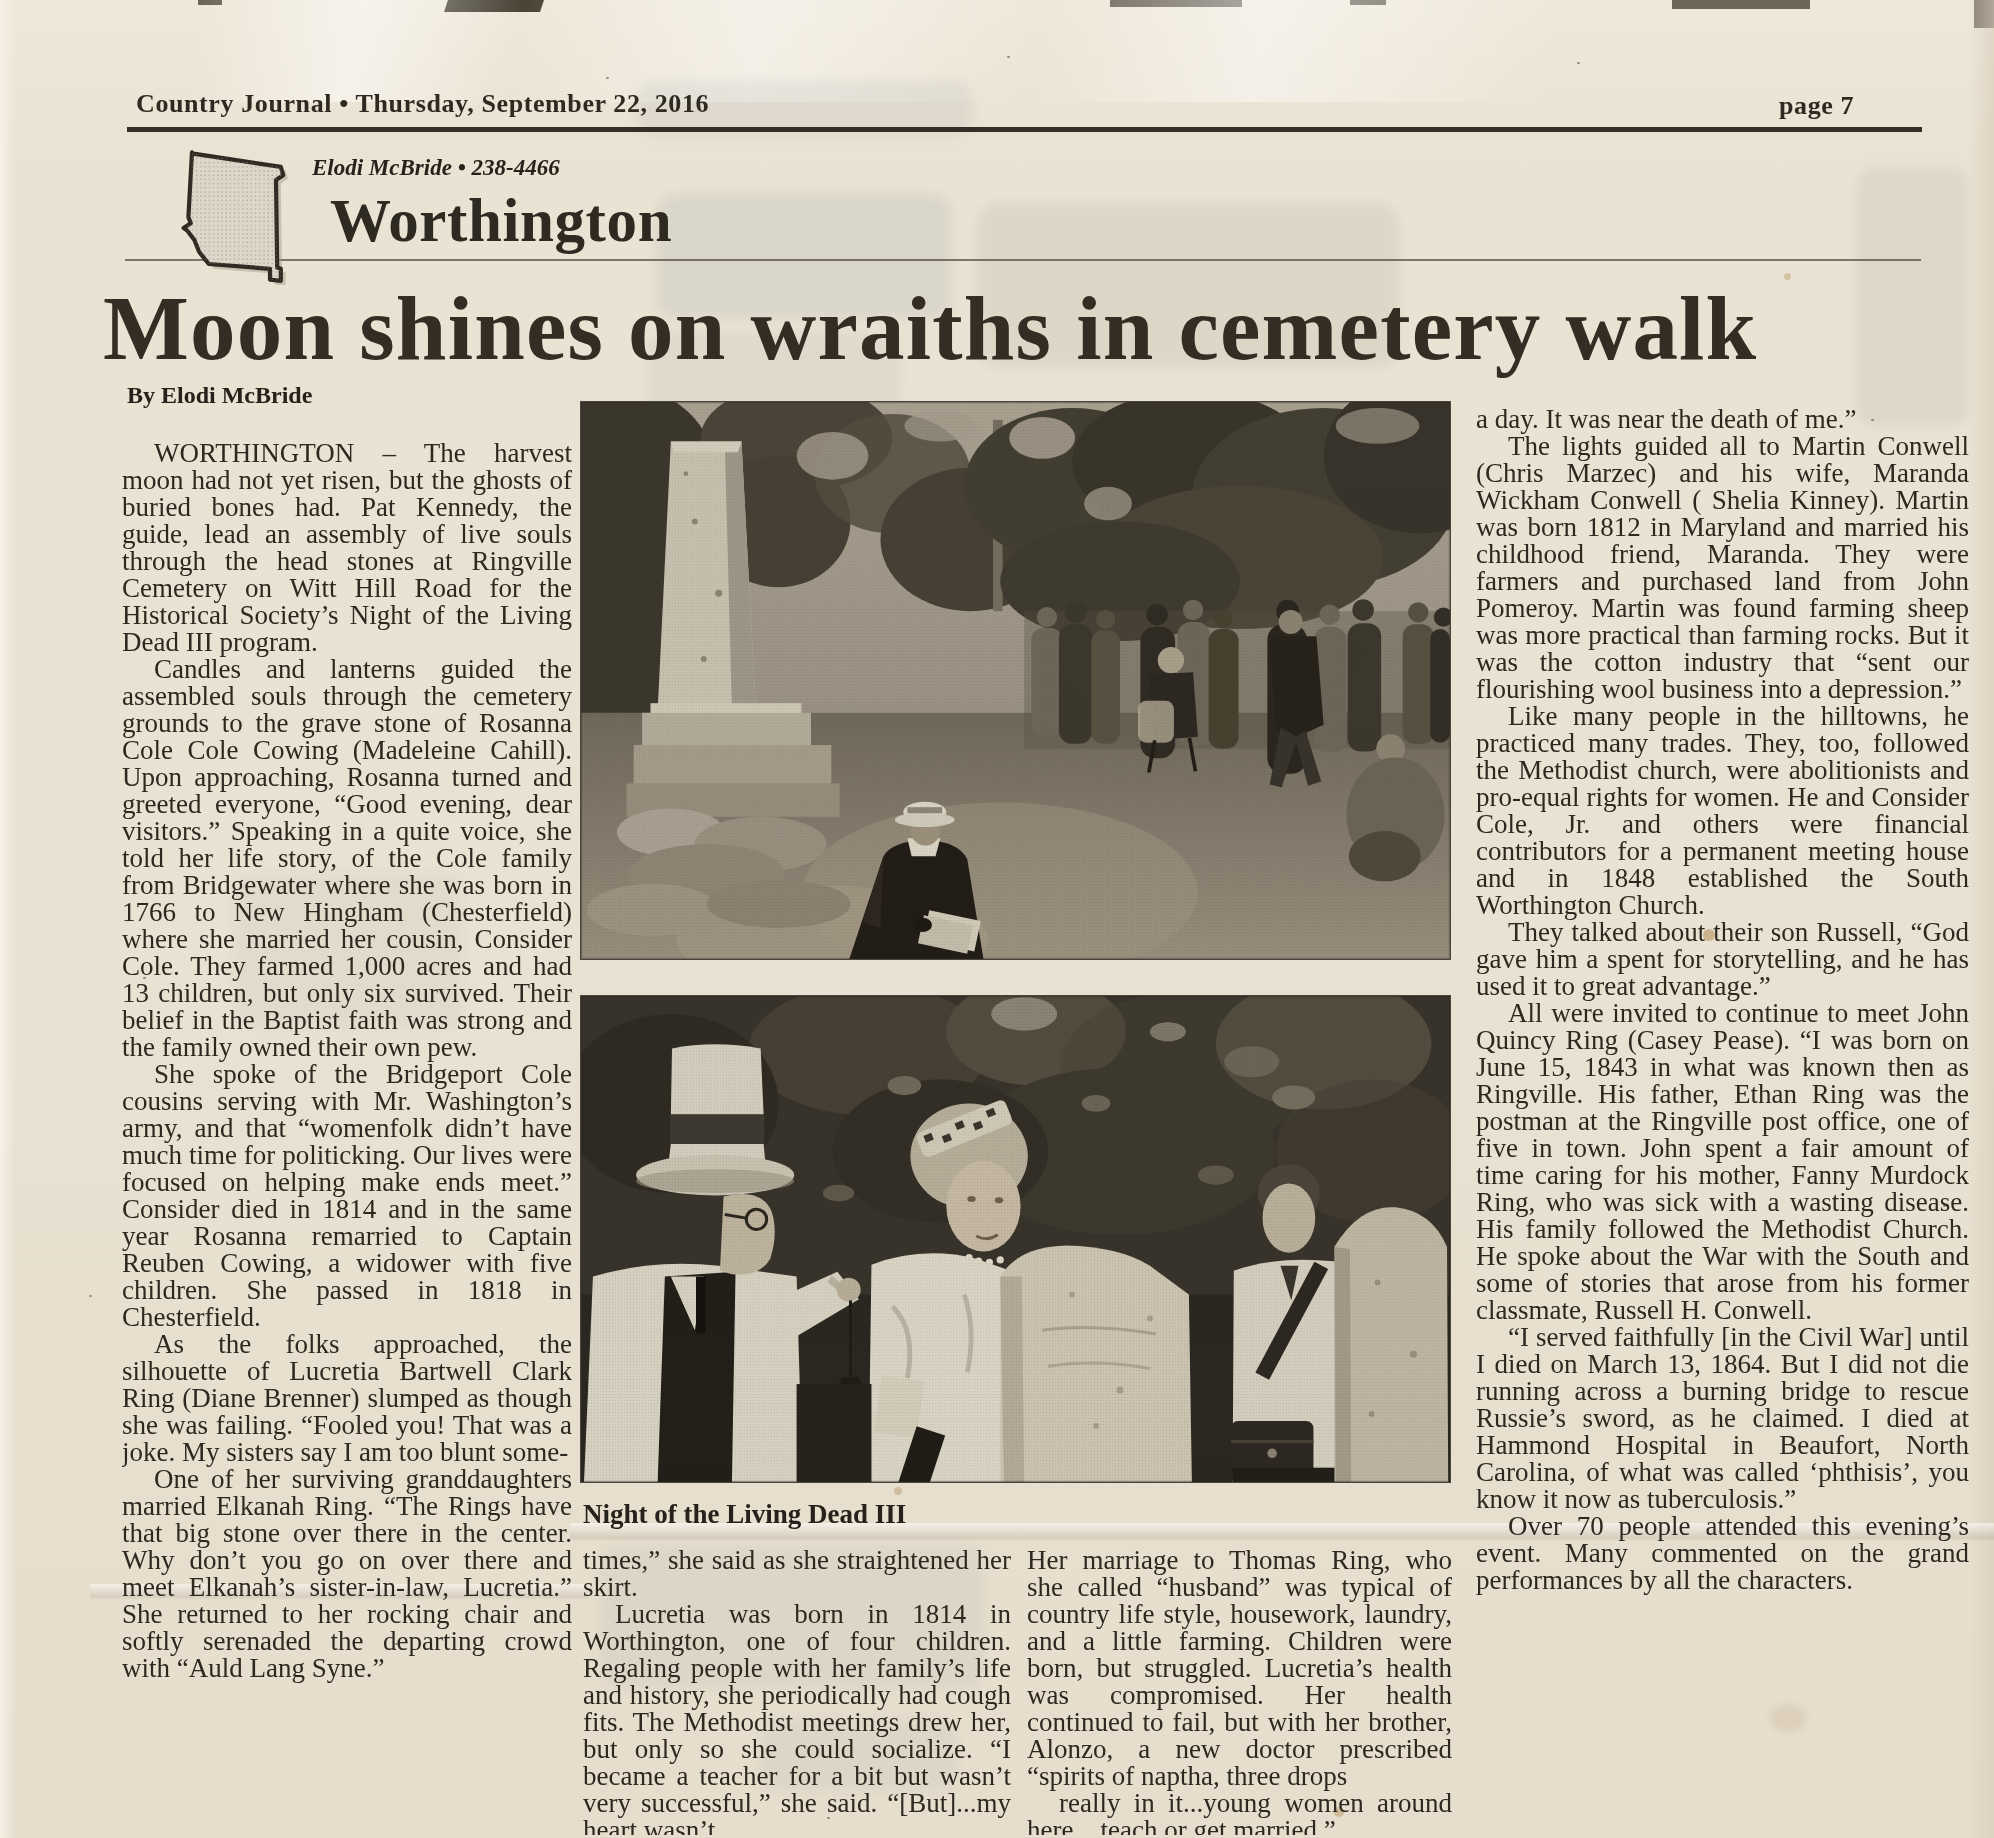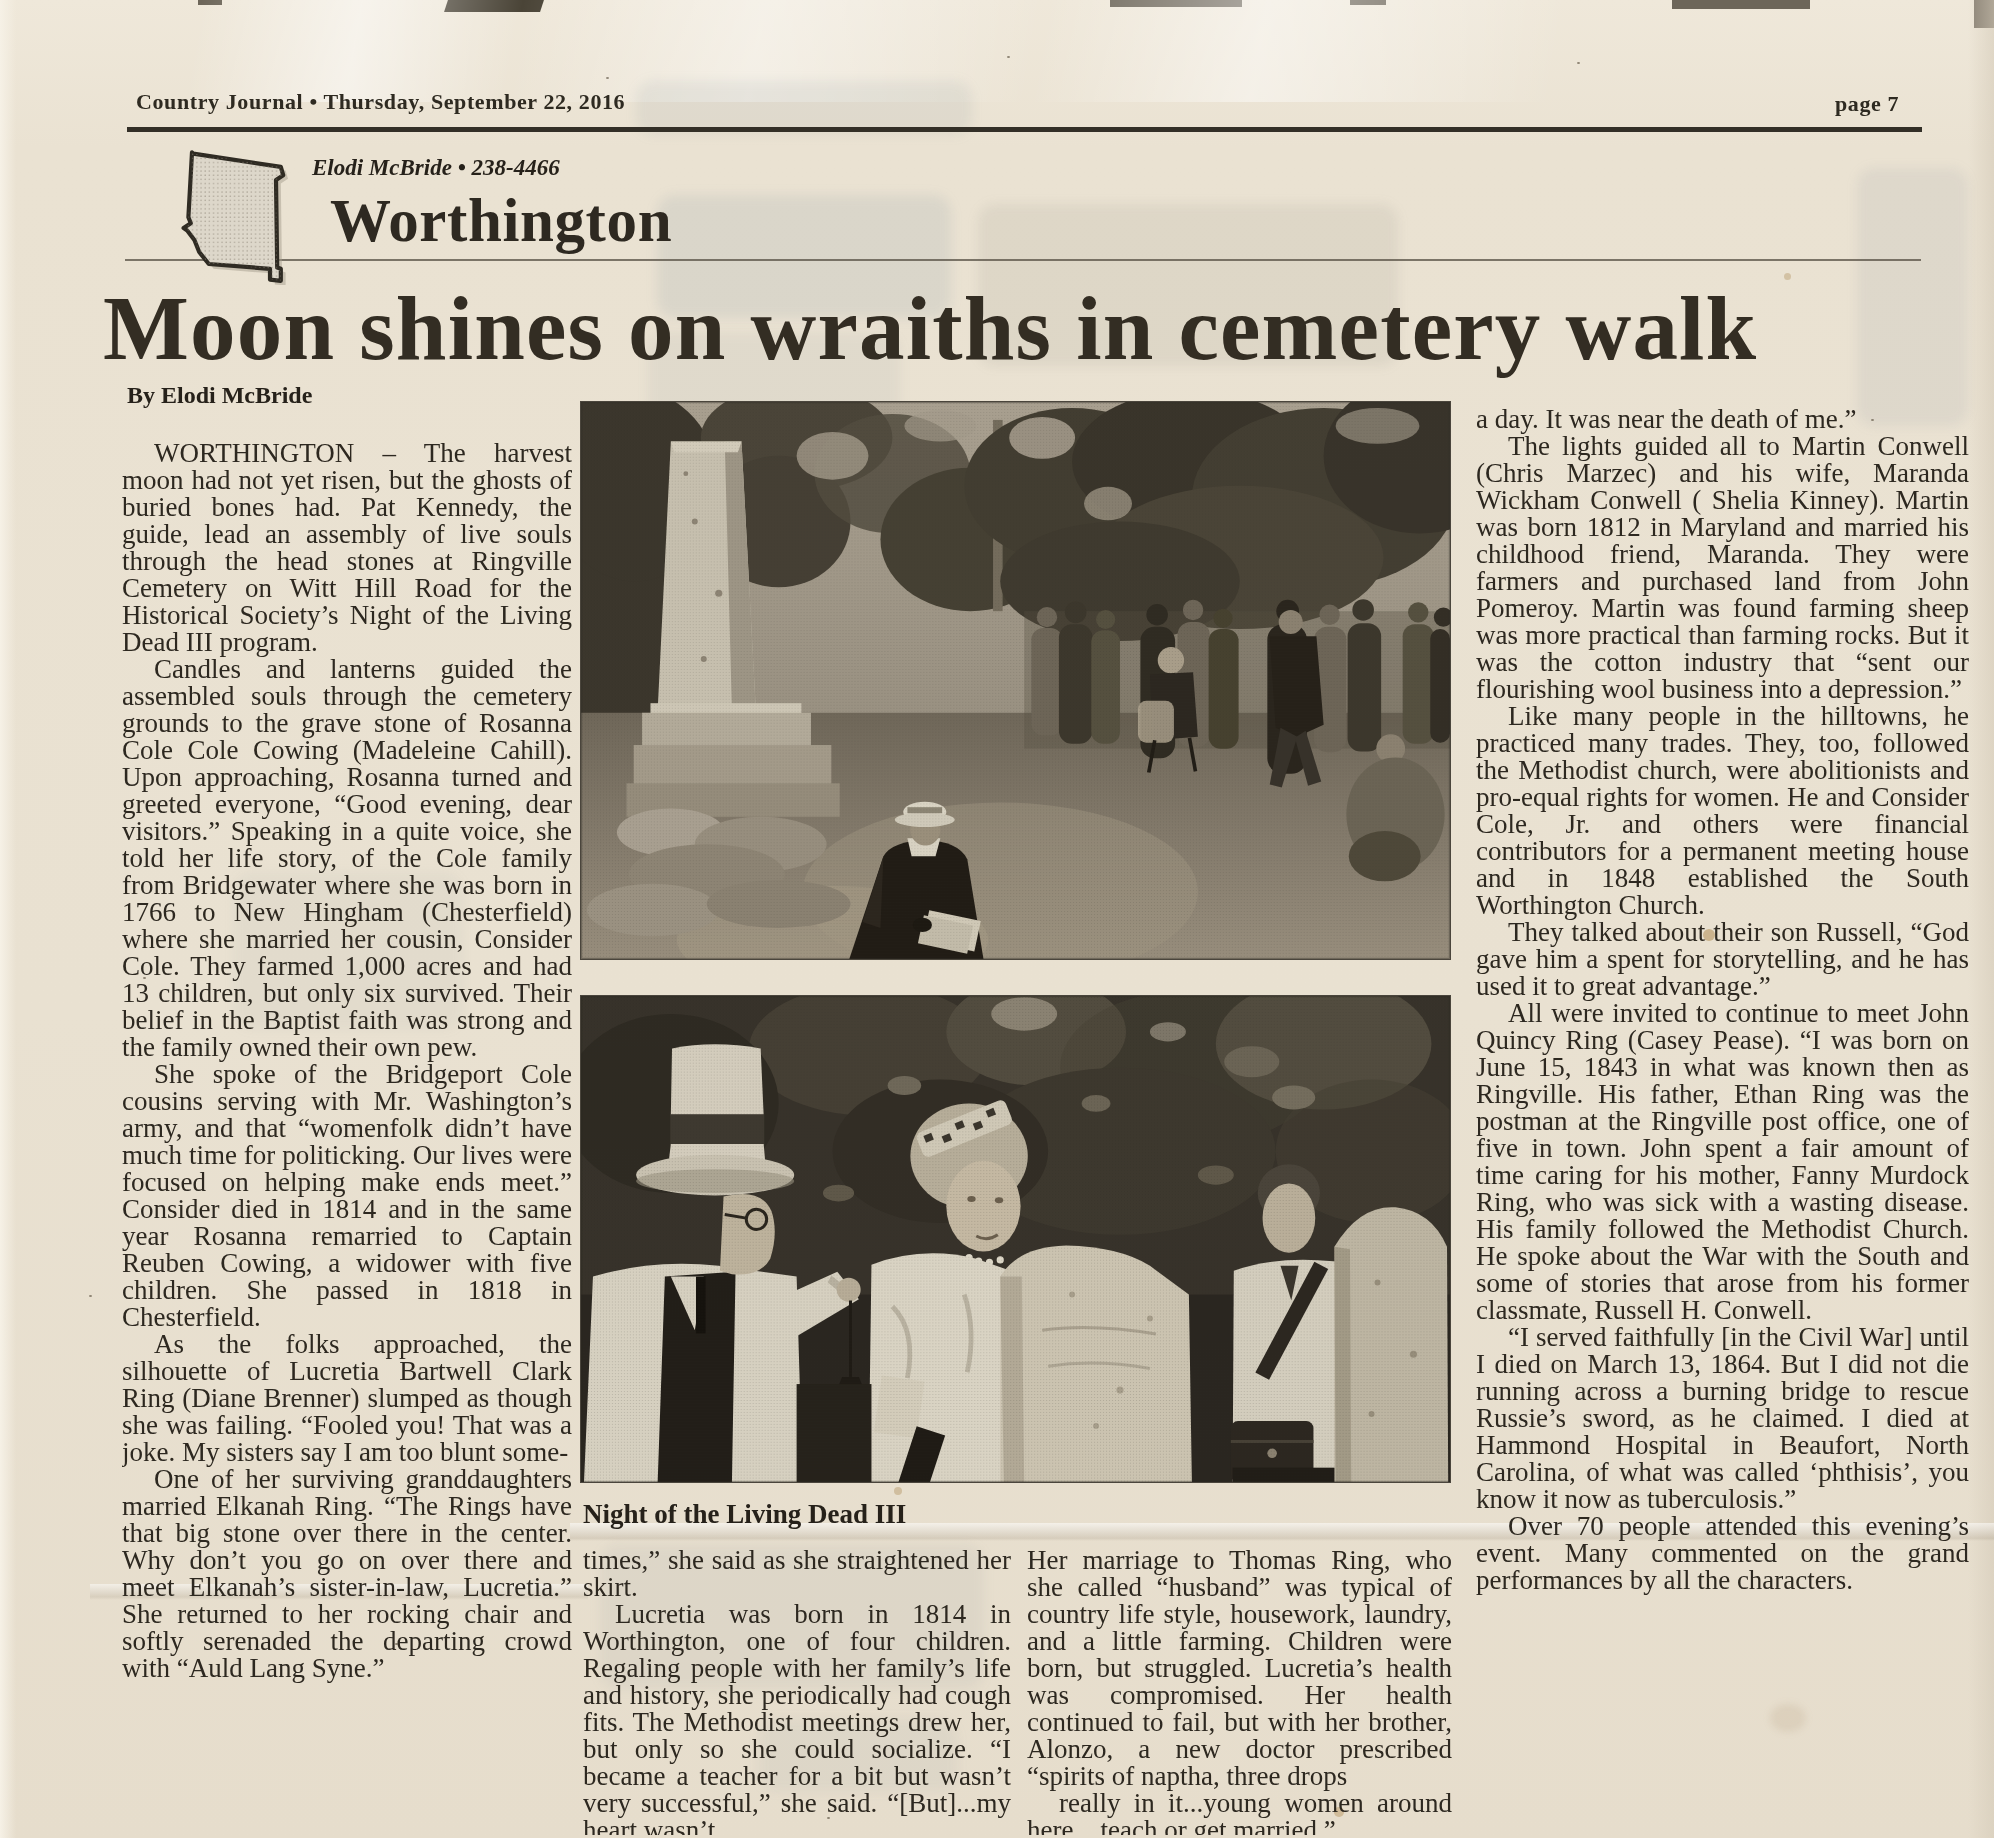--- a/index.html
+++ b/index.html
@@ -5,21 +5,21 @@
   html,body{margin:0;padding:0;background:#cfc8ba;}
   #page{
     position:relative; width:1995px; height:1839px; overflow:hidden;
     background:
       linear-gradient(180deg, #efe8da 0%, #eae2d2 8%, #e9e1d1 55%, #e6ddcc 100%);
     font-family:"Liberation Serif", serif;
     color:#2b261d;
   }
   .abs{position:absolute;}
   
-  .masthead-line{font-weight:bold; font-size:22px; color:#2e2a21; letter-spacing:0.6px; white-space:nowrap;}
+  .masthead-line{font-weight:bold; font-size:26px; color:#2e2a21; letter-spacing:0.6px; white-space:nowrap;}
   .thick-rule{background:#332f27; height:5.4px;}
   .thin-rule{background:#564f43; height:1.8px; opacity:.75;}
   .contact-line{font-weight:bold; font-style:italic; font-size:23px; color:#26211a; white-space:nowrap;}
   .section-title{font-weight:bold; font-size:61px; color:#2e2921; letter-spacing:0.6px; white-space:nowrap;}
   .headline{font-weight:bold; font-size:91px; color:#332d23; letter-spacing:1.2px; white-space:nowrap;}
   .byline{font-weight:bold; font-size:24px; color:#26211a; white-space:nowrap;}
   .caption{font-weight:bold; font-size:27px; color:#26211a; white-space:nowrap;}
   
   .col{font-size:27px; line-height:27px; text-align:justify; overflow:hidden; color:#2d2820;}
   .col p{margin:0; text-indent:32px;}
@@ -71,21 +71,21 @@
   <div class="abs fleck" style="left:1577px;top:62px;"></div>
   <div class="abs fleck" style="left:1871px;top:419px;"></div>
   <div class="abs fleck" style="left:143px;top:977px;"></div>
   <div class="abs fleck" style="left:395px;top:1643px;"></div>
   <div class="abs fleck" style="left:1943px;top:1205px;"></div>
   <div class="abs fleck" style="left:827px;top:1817px;"></div>
   <div class="abs fleck" style="left:1643px;top:1427px;"></div>
   <div class="abs fleck" style="left:89px;top:1295px;"></div>
 
   <div class="abs masthead-line" style="left:136px;top:89px;">Country Journal  •  Thursday, September 22, 2016</div>
-  <div class="abs masthead-line" style="left:1835px;top:91px;">page 7</div>
+  <div class="abs masthead-line" style="left:1779px;top:91px;">page 7</div>
   <div class="abs thick-rule" style="left:127px;top:127px;width:1795px;"></div>
 
   <div class="abs thin-rule" style="left:125px;top:259px;width:1796px;"></div>
   <div class="abs" style="left:174px;top:144px;width:117px;height:141px;">
     <svg viewBox="0 0 195 235" preserveAspectRatio="none">
       <defs>
         <pattern id="mapdots" width="7" height="7" patternUnits="userSpaceOnUse">
           <circle cx="3" cy="3" r="1.2" fill="#8d8678" opacity="0.6"></circle>
         </pattern>
       </defs>

